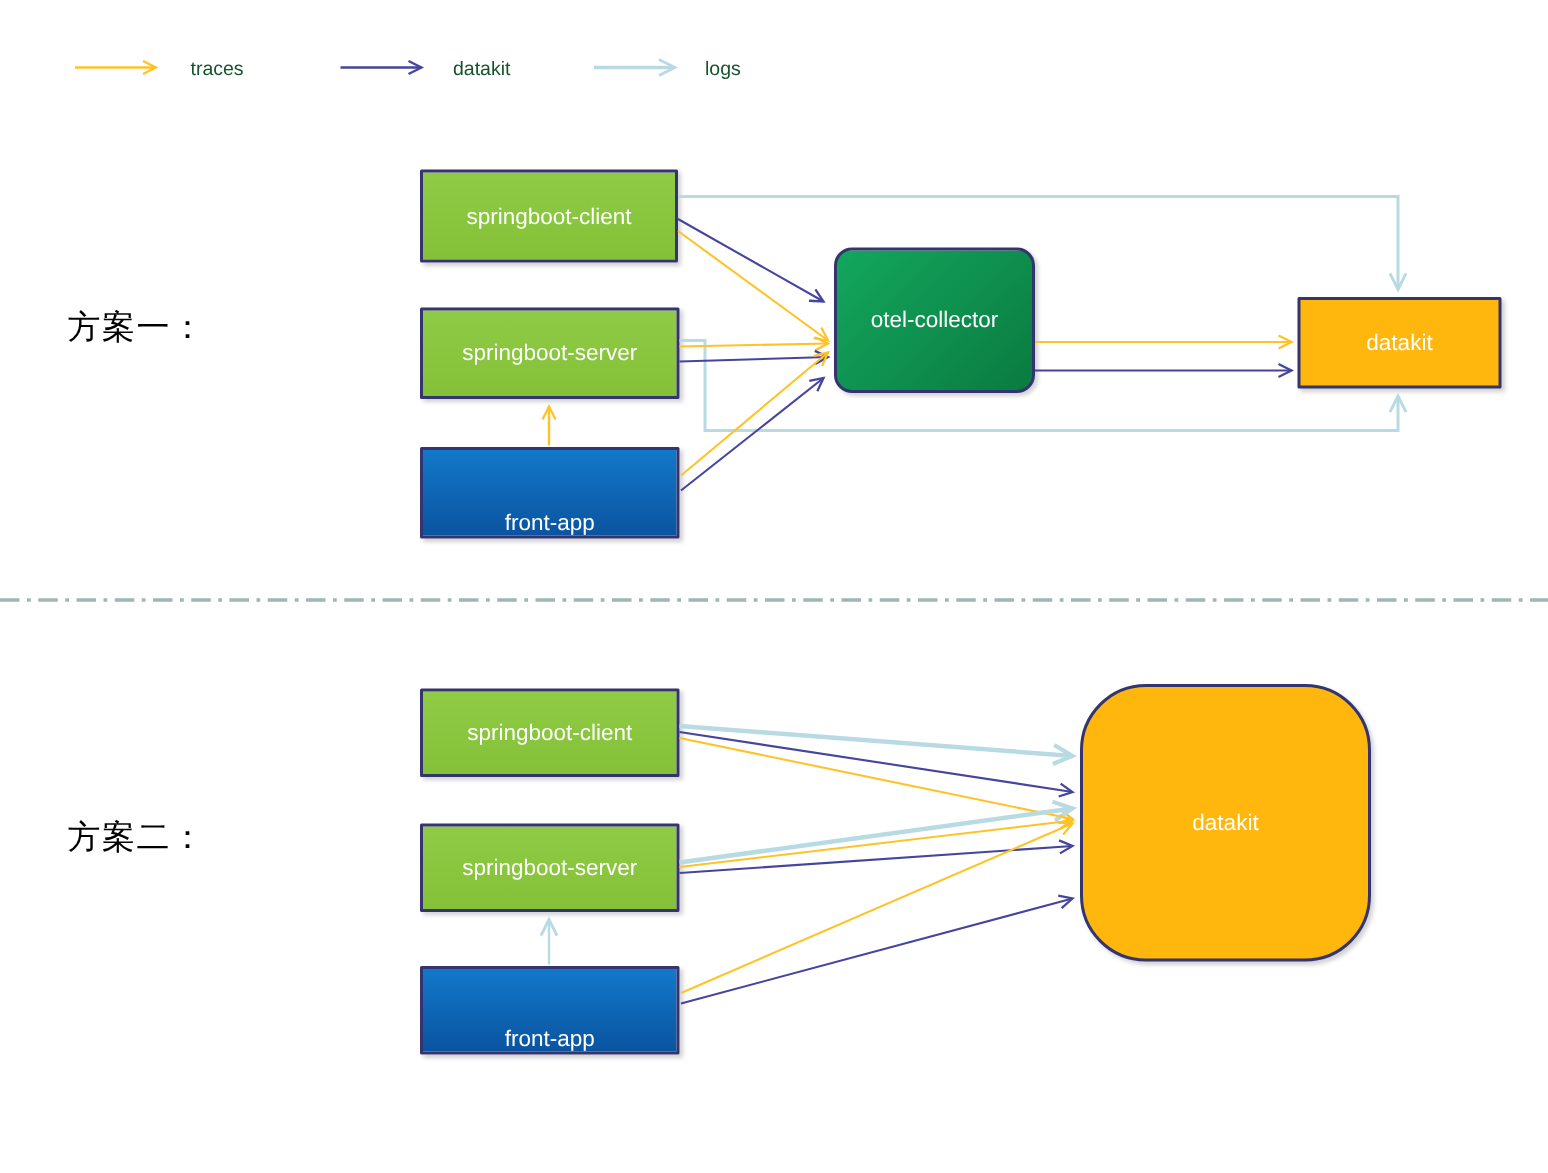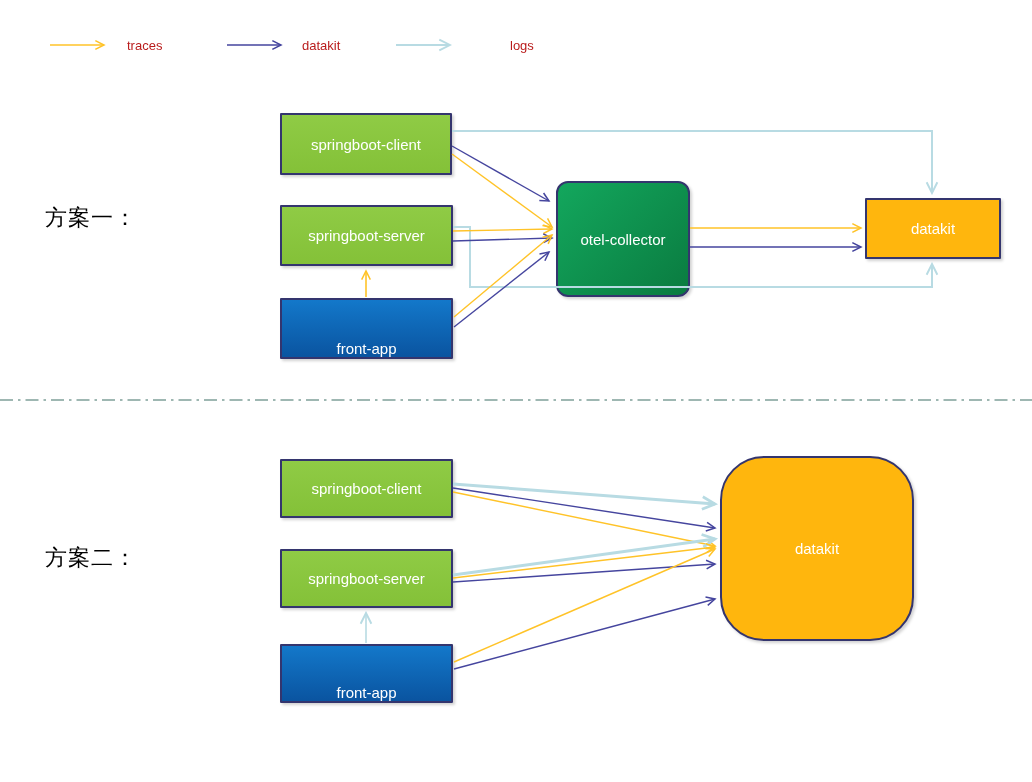--- a/index.html
+++ b/index.html
@@ -9,21 +9,21 @@
     font-family:"Liberation Sans","DejaVu Sans",sans-serif;
     position:relative;overflow:hidden;
   }
   .canvas{position:absolute;inset:0;width:1032px;height:782px;}
 
   
   svg.edge-layer{position:absolute;left:0;top:0;width:1032px;height:782px;pointer-events:none;z-index:5;}
 
   
   .legend-label{
-    position:absolute;font-size:13px;color:#b91c1c;z-index:6;
+    position:absolute;font-size:13px;color:#14532d;z-index:6;
   }
 
   
   .scheme-title{
     position:absolute;left:45px;
     font-family:Liberation Mono, monospace;
     font-size:22px;color:var(--c-title_text,#000);
     letter-spacing:1px;z-index:6;
   }
 
@@ -41,37 +41,37 @@
   .node-green{background:linear-gradient(180deg,var(--c-green_fill_top,#8FCB45),var(--c-green_fill_bottom,#84C138));}
   .node-otel{background:linear-gradient(135deg,var(--c-otel_fill_top,#13A75D),var(--c-otel_fill_bottom,#0A7B40));border-radius:12px;}
   .node-blue{background:linear-gradient(180deg,var(--c-blue_fill_top,#1378CA),var(--c-blue_fill_bottom,#0A54A0));align-items:flex-end;}
   .node-orange{background:var(--c-orange_fill,#FFB60D);}
   .node-datakit-big{border-radius:44px;}
 
   
   .s1-client {left:280px;top:113px;width:172px;height:62px;}
   .s1-server {left:280px;top:205px;width:173px;height:61px;}
   .s1-front  {left:280px;top:298px;width:173px;height:61px;}
-  .s1-otel   {left:556px;top:181px;width:134px;height:116px;}
+  .s1-otel   {left:556px;top:165px;width:134px;height:97px;}
   .s1-datakit{left:865px;top:198px;width:136px;height:61px;}
 
   
   .s2-client {left:280px;top:459px;width:173px;height:59px;}
   .s2-server {left:280px;top:549px;width:173px;height:59px;}
   .s2-front  {left:280px;top:644px;width:173px;height:59px;}
   .s2-datakit{left:720px;top:456px;width:194px;height:185px;}
 </style>
 </head>
 <body>
 
 <div class="canvas">
 
   <div class="legend-label" style="left:127px;top:38px;">traces</div>
   <div class="legend-label" style="left:302px;top:38px;">datakit</div>
-  <div class="legend-label" style="left:470px;top:38px;margin-left:40px;">logs</div>
+  <div class="legend-label" style="left:470px;top:38px;">logs</div>
 
   <div class="scheme-title" style="top:203px;">方案一：</div>
   <div class="scheme-title" style="top:543px;">方案二：</div>
 
   <div class="node node-green s1-client">
     <span>springboot-client</span>
   </div>
   <div class="node node-green s1-server">
     <span>springboot-server</span>
   </div>

